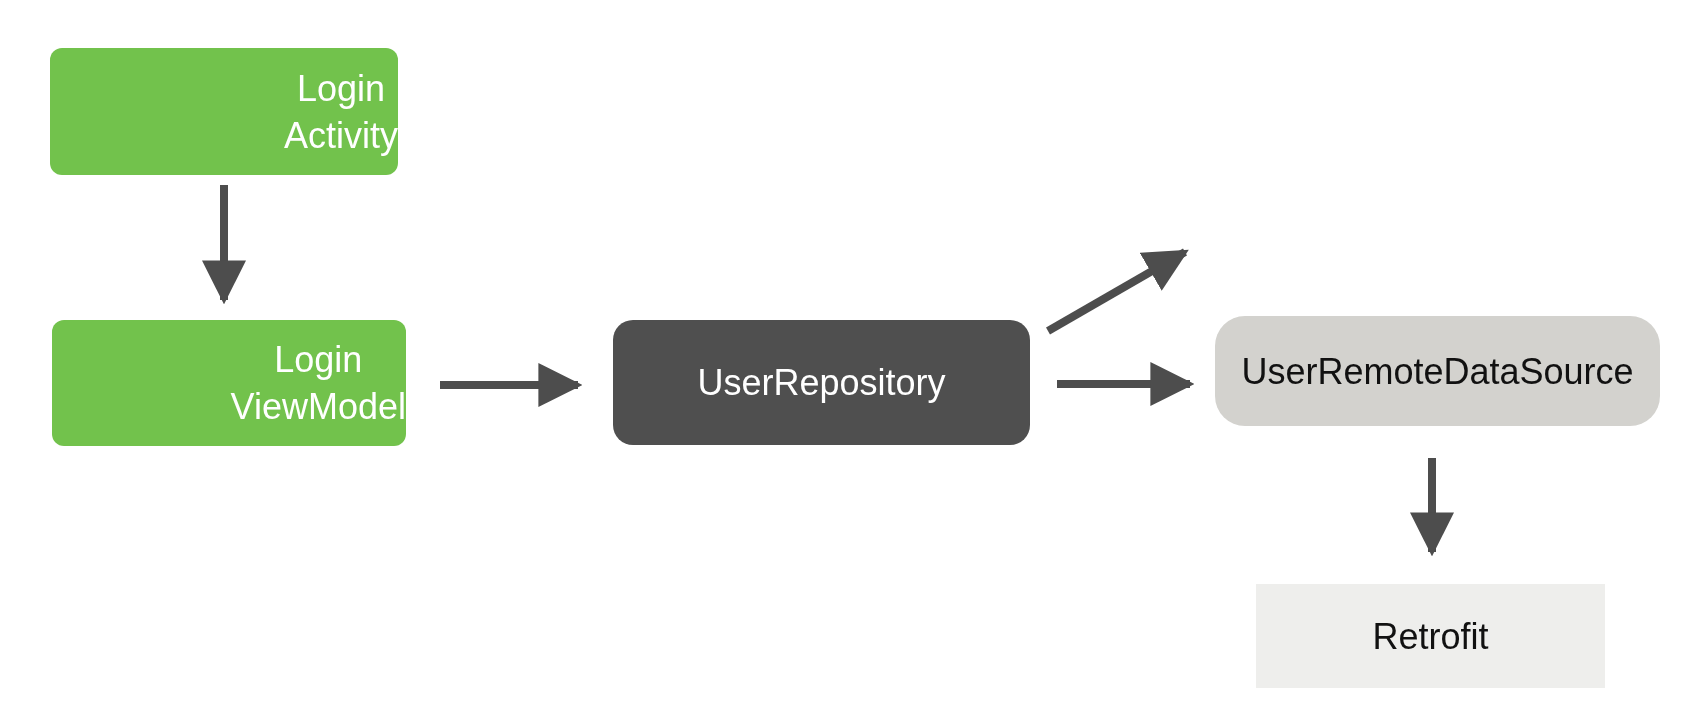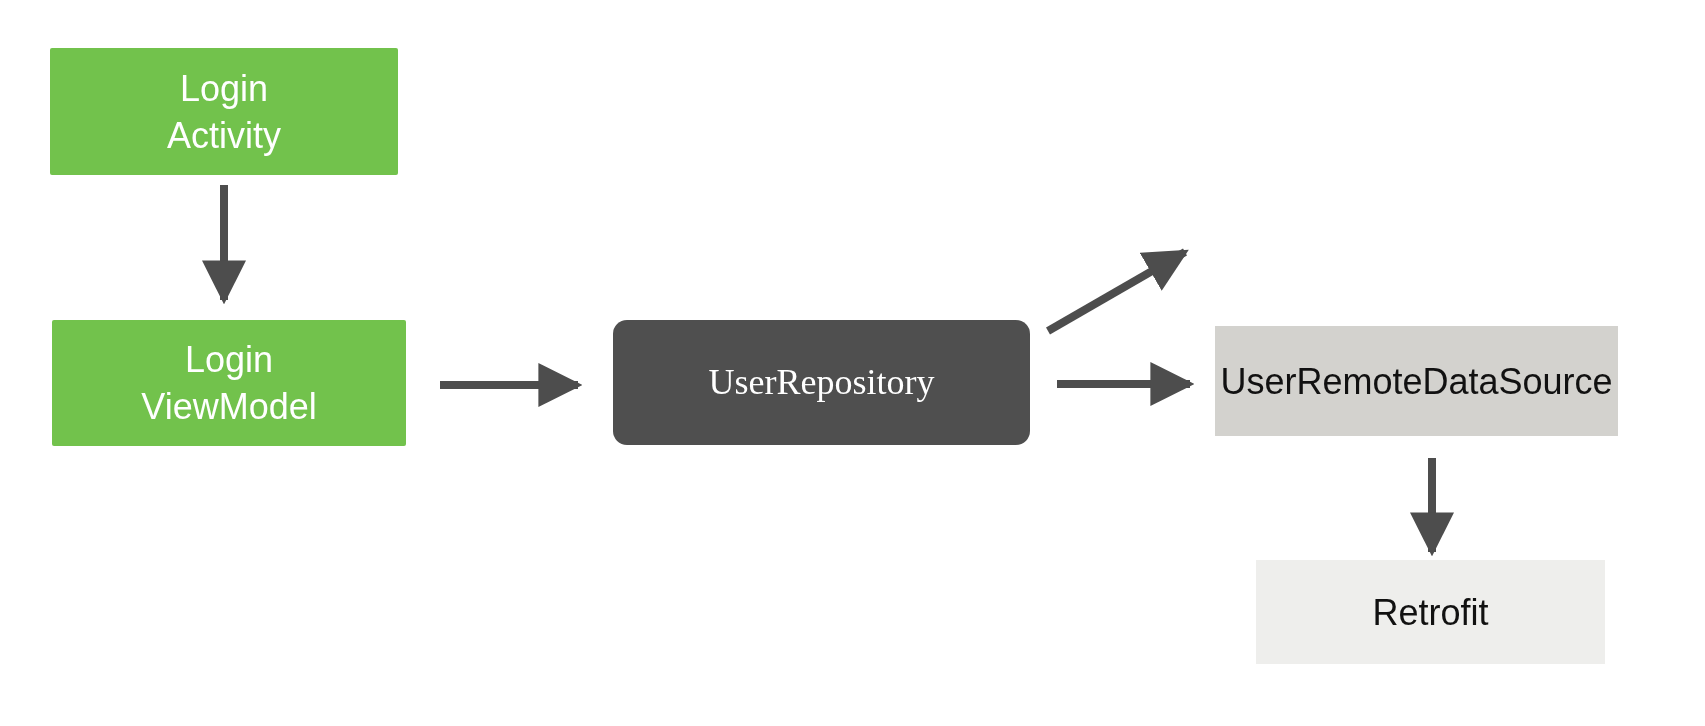--- a/index.html
+++ b/index.html
@@ -37,42 +37,42 @@
     justify-content: center;
     text-align: center;
     font-size: 36px;
     line-height: 47px;
     white-space: pre-line;
     box-sizing: border-box;
   }
   .node.green {
     background: var(--node-green, #72c24c);
     color: var(--text-on-color, #ffffff);
-    border-radius: 2px;
+    border-radius: 12px;
+    justify-content: flex-end;
   }
   .node.dark {
     background: var(--node-dark, #4f4f4f);
     color: var(--text-on-color, #ffffff);
-    border-radius: 14px;
-    font-family: Liberation Serif, serif;
+    border-radius: 20px;
   }
   .node.light-gray {
     background: var(--node-light-gray, #d3d2ce);
     color: var(--text-on-gray, #111111);
   }
   .node.lighter-gray {
     background: var(--node-lighter-gray, #eeeeec);
     color: var(--text-on-gray, #111111);
   }
   #node-login-activity    { left: 50px;   top: 48px;  width: 348px; height: 127px; }
   #node-login-viewmodel   { left: 52px;   top: 320px; width: 354px; height: 126px; }
   #node-user-repository   { left: 613px;  top: 320px; width: 417px; height: 125px; }
   #node-user-local        { left: 1215px; top: 158px; width: 445px; height: 106px; }
-  #node-user-remote       { left: 1215px; top: 326px; width: 403px; height: 110px; }
-  #node-retrofit          { left: 1256px; top: 560px; width: 349px; height: 104px; }
+  #node-user-remote       { left: 1215px; top: 316px; width: 445px; height: 110px; border-radius: 30px; }
+  #node-retrofit          { left: 1256px; top: 584px; width: 349px; height: 104px; }
 </style>
 </head>
 <body>
 
 <div class="canvas">
 
   <svg class="arrows" viewBox="0 0 1705 726" xmlns="http://www.w3.org/2000/svg">
     <defs>
       <marker id="ah" viewBox="0 0 10 10" refX="9" refY="5" markerWidth="5.5" markerHeight="5.5" orient="auto-start-reverse" markerUnits="strokeWidth">
         <path class="arrowhead-shape" d="M 0 0 L 10 5 L 0 10 z"></path>

